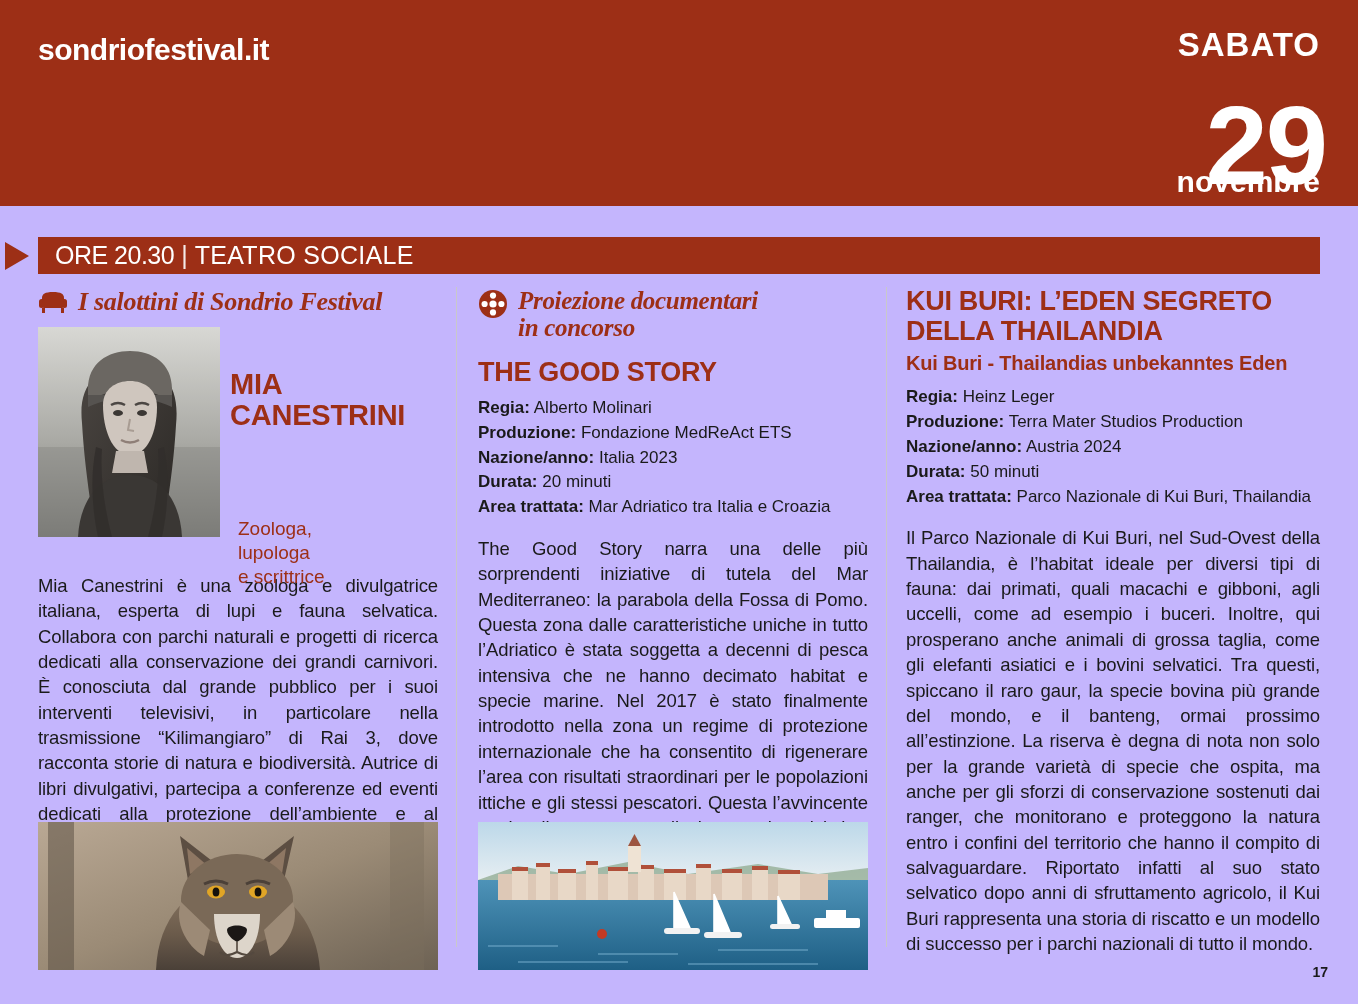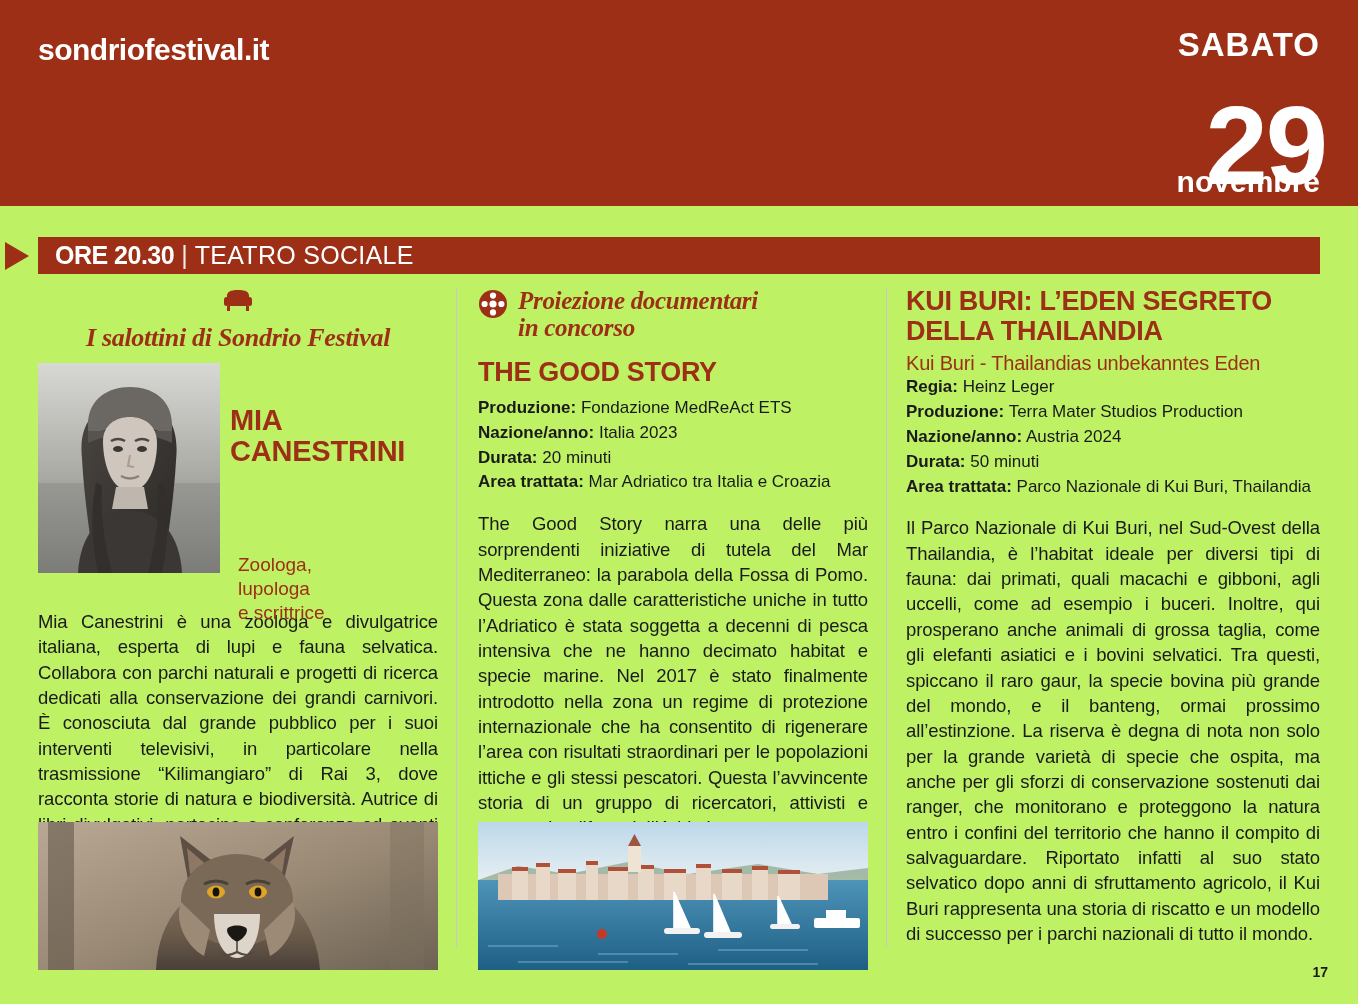--- a/index.html
+++ b/index.html
@@ -6,21 +6,21 @@
   html, body {
     margin: 0; padding: 0;
     width: 1358px; height: 1004px;
     background: #ffffff;
     font-family: "Liberation Sans", sans-serif;
   }
   .page {
     position: relative;
     width: 1358px; height: 1004px;
     overflow: hidden;
-    background: #bef264;
+    background: #c4b5fd;
   }
 
   
   .header {
     position: absolute;
     left: 0; top: 0;
     width: 1136px; height: 206px;
     background: #9d2f16;
   }
   .header-site {
@@ -69,21 +69,21 @@
     left: 38px; top: 237px;
     width: 1282px; height: 37px;
     background: #9d2f16;
     color: #ffffff;
     display: flex;
     align-items: center;
     padding-left: 17px;
   }
   .timebar-time {
     font-size: 25px;
-    font-weight: bold;
+    font-weight: normal;
     letter-spacing: -0.5px;
   }
   .timebar-sep {
     font-size: 25px;
     font-weight: normal;
     margin: 0 7px;
     opacity: 0.9;
   }
   .timebar-venue {
     font-size: 25px;
@@ -117,21 +117,20 @@
   }
   .vdiv1 { left: 456px; }
   .vdiv2 { left: 886px; }
 
   
   .c1-head {
     display: flex;
     align-items: center;
     gap: 10px;
     margin-bottom: 10px;
-    flex-direction: column;
   }
   .icon-armchair { width: 30px; height: 26px; flex: 0 0 auto; }
   .c1-title {
     font-family: "Liberation Serif", serif;
     font-style: italic;
     font-size: 26px;
     font-weight: bold;
     color: #9d2f16;
     letter-spacing: -0.3px;
   }
@@ -230,22 +229,23 @@
   .c3-title {
     font-size: 27px;
     font-weight: bold;
     color: #9d2f16;
     line-height: 1.1;
     letter-spacing: -0.3px;
     margin-bottom: 6px;
   }
   .c3-subtitle {
     font-size: 20px;
-    font-weight: normal;
-    color: #9d2f16;
+    font-weight: bold;
+    color: #9d2f16;
+    margin-bottom: 10px;
     letter-spacing: -0.2px;
   }
   .c3-body {
     margin-top: 16px;
     font-size: 18.5px;
     line-height: 1.37;
     color: #1a1a1a;
     text-align: justify;
     letter-spacing: -0.1px;
   }
@@ -414,20 +414,24 @@
       </span>
       <span class="c2-title">
         <span>Proiezione documentari</span><br>
         <span>in concorso</span>
       </span>
     </div>
 
     <div class="film-title">THE GOOD STORY</div>
 
     <div class="credits">
+      <div>
+        <b>Regia:</b>
+        <span>Alberto Molinari</span>
+      </div>
       <div>
         <b>Produzione:</b>
         <span>Fondazione MedReAct ETS</span>
       </div>
       <div>
         <b>Nazione/anno:</b>
         <span>Italia 2023</span>
       </div>
       <div>
         <b>Durata:</b>

